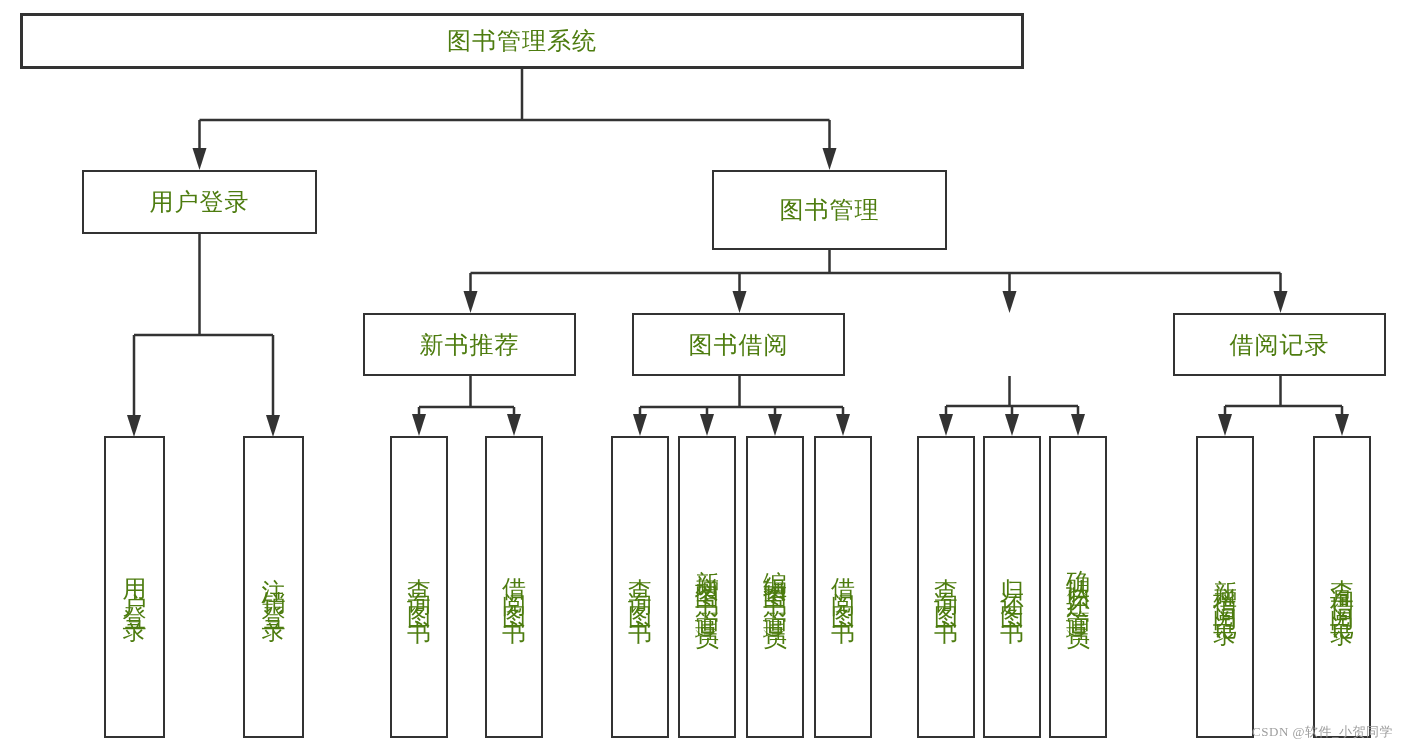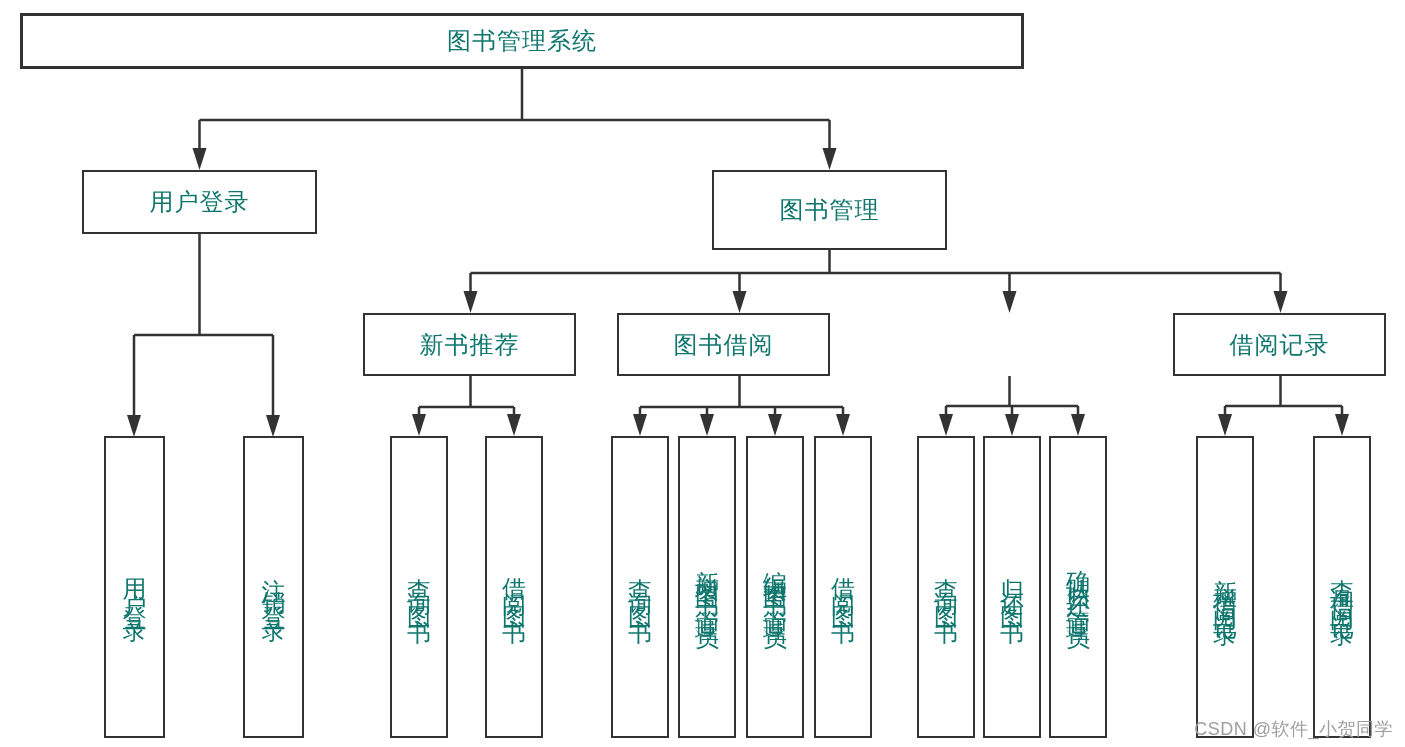--- a/index.html
+++ b/index.html
@@ -19,38 +19,38 @@
     position: absolute;
     left: 0;
     top: 0;
     z-index: 1;
   }
   .node {
     position: absolute;
     box-sizing: border-box;
     background: #ffffff;
     border: 2.5px solid #333333;
-    color: #0f766e;
+    color: #4d7c0f;
     display: flex;
     align-items: center;
     justify-content: center;
     z-index: 2;
     font-size: 24px;
     letter-spacing: 1px;
     white-space: nowrap;
   }
   
   .n-root   { left: 20px;  top: 13px;  width: 1004px; height: 56px; border-width: 3px; }
   
   .n-login  { left: 82px;  top: 170px; width: 235px;  height: 64px; }
   .n-mgmt   { left: 712px; top: 170px; width: 235px;  height: 80px; }
   
   .n-l3     { top: 313px; width: 213px; height: 63px; }
   .n-rec    { left: 363px; }
-  .n-borrow { left: 617px; }
+  .n-borrow { left: 632px; }
   .n-cur    { left: 902px; }
   .n-hist   { left: 1173px; }
   
   .vbox { top: 436px; width: 58px; height: 302px; }
   .vbox span {
     writing-mode: vertical-rl;
     text-orientation: mixed;
     display: inline-block;
     line-height: 1;
   }
@@ -66,23 +66,24 @@
   .v10 { left: 983px; }
   .v11 { left: 1049px; }
   .v12 { left: 1196px; }
   .v13 { left: 1313px; }
   .watermark {
     position: absolute;
     right: 12px;
     bottom: 6px;
     z-index: 5;
     color: #9e9e9e;
-    font-size: 18px;
+    font-size: 13px;
     letter-spacing: 0.5px;
     pointer-events: none;
+    font-family: Liberation Serif, serif;
   }
 </style>
 </head>
 <body>
 
 <div class="canvas">
 
   <svg class="connectors" width="1405" height="747" viewBox="0 0 1405 747">
     <g stroke="#333333" stroke-width="2.5" fill="none">
 

